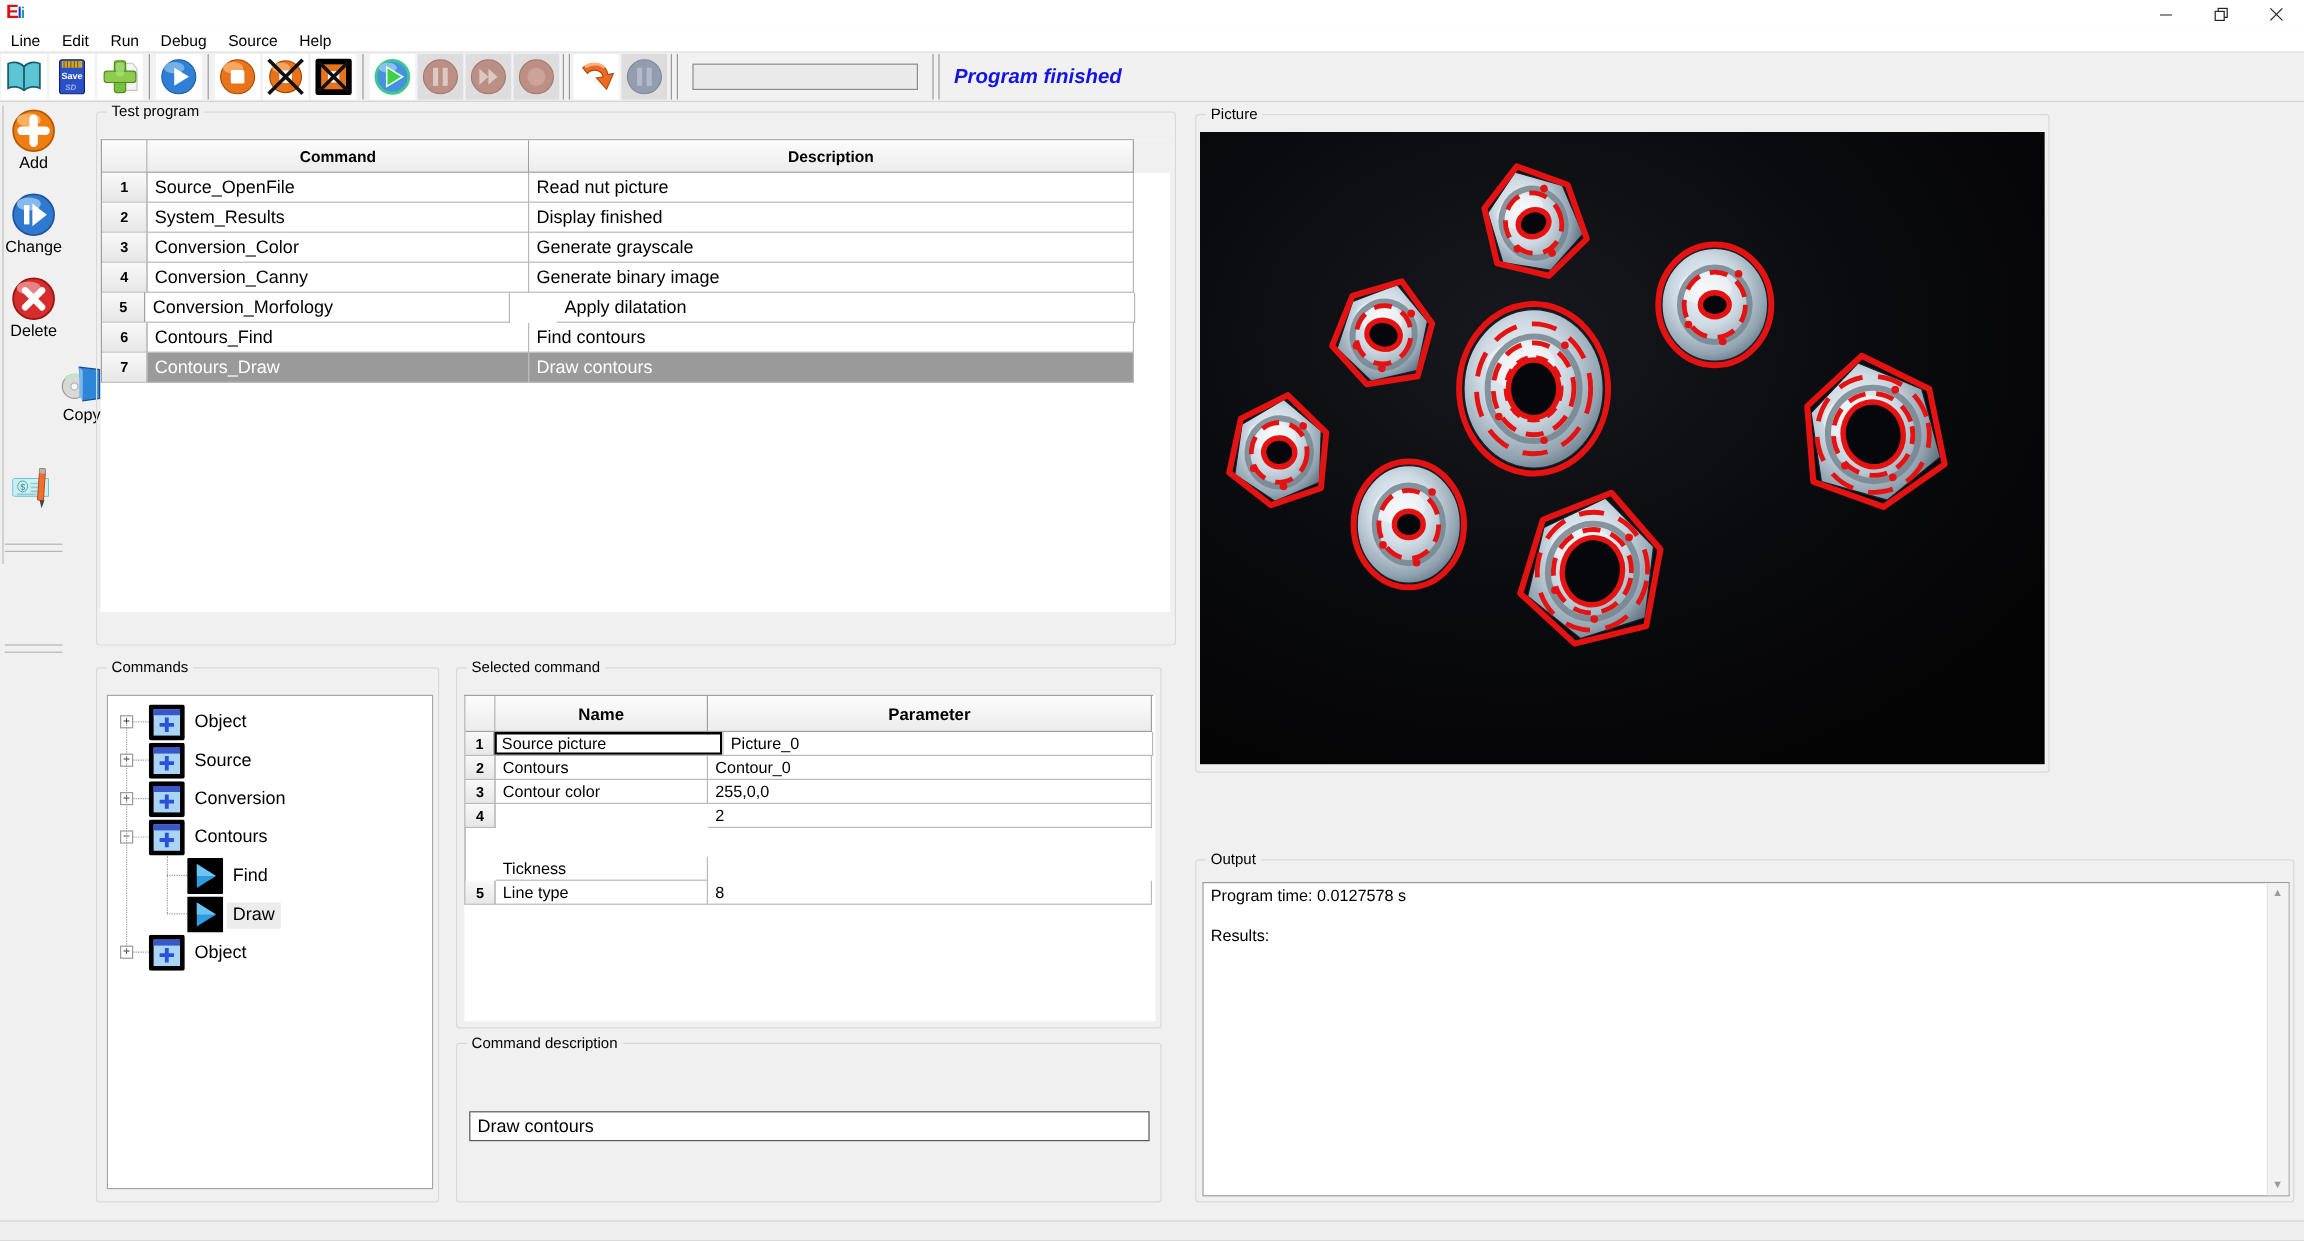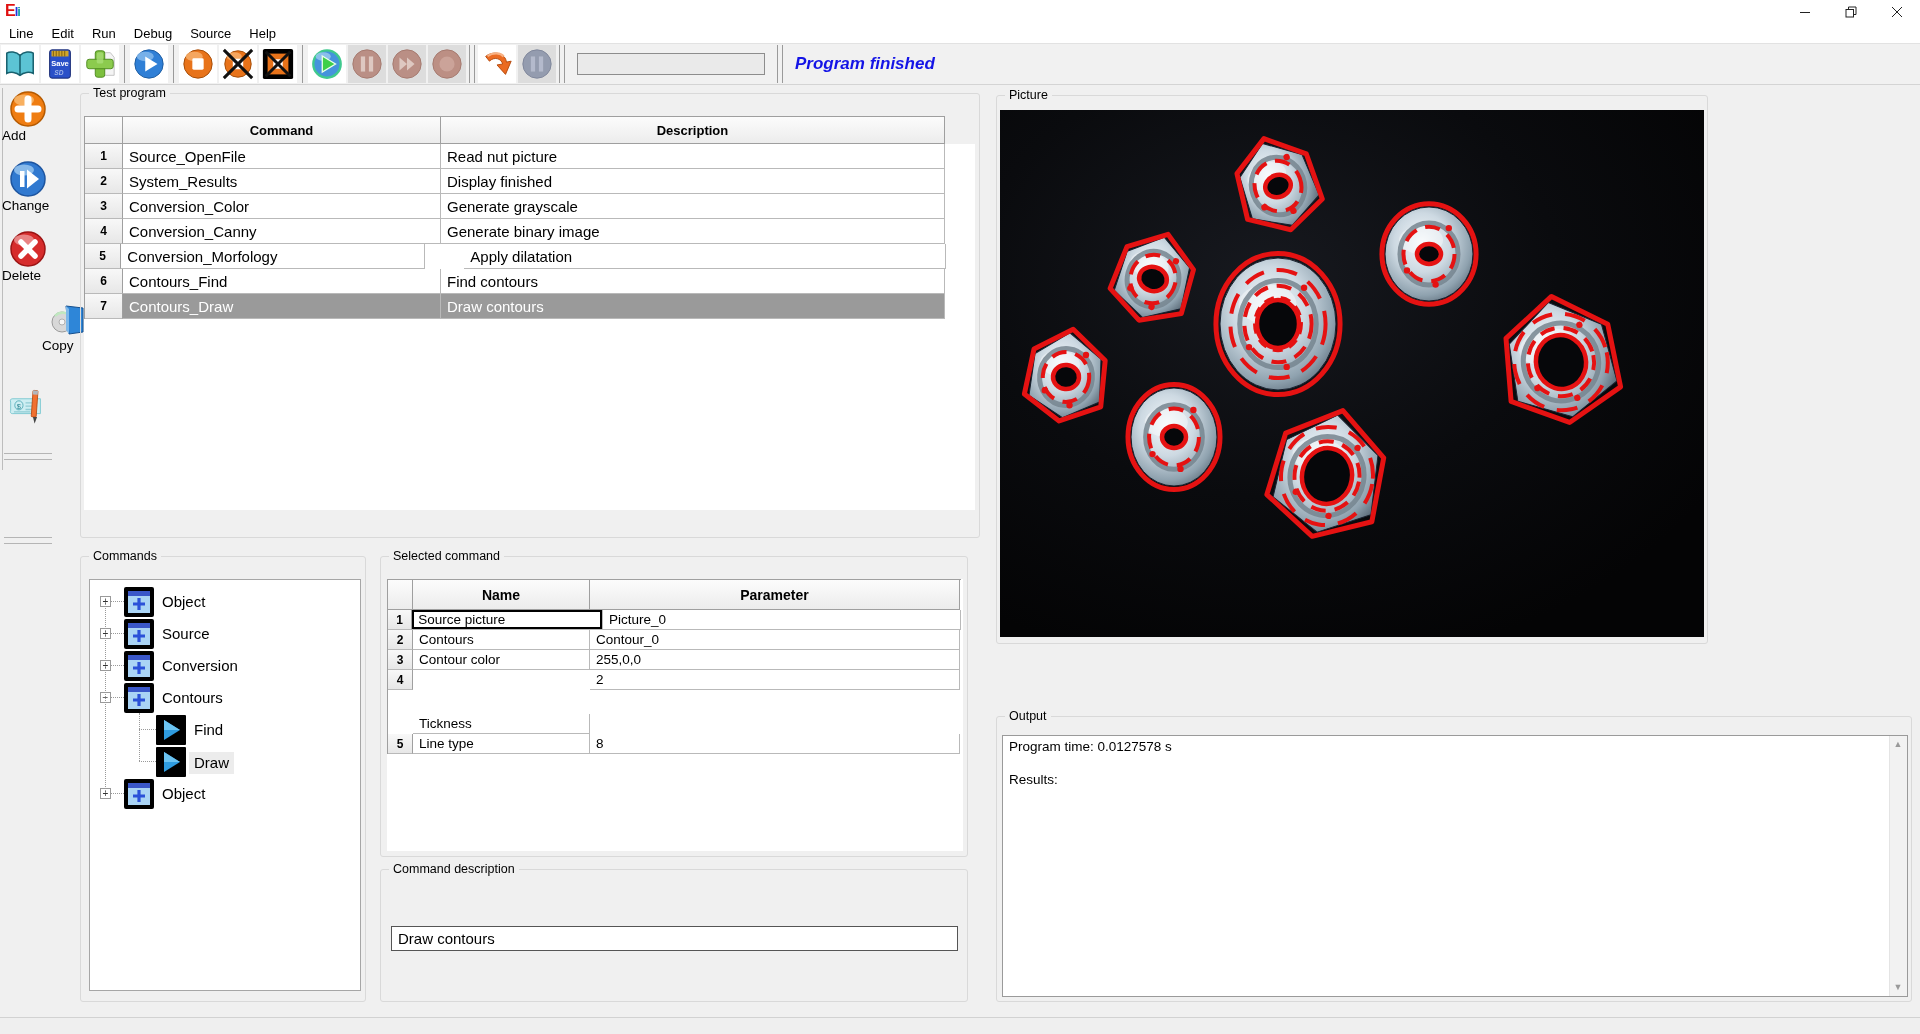--- a/index.html
+++ b/index.html
@@ -24,21 +24,21 @@
   .tbtn{width:38px;height:38px;margin:0 1px;background:#fff;display:flex;
         align-items:center;justify-content:center;flex:none;}
   .tbtn.disabled{background:#dbdbdb;opacity:.9;}
   .tbtn svg{width:34px;height:34px;}
   .tsep{width:1px;height:38px;background:#9a9a9a;margin:0 4px;flex:none;}
   .tsep.n{margin:0 2px;}
   .progress{width:186px;height:20px;border:1px solid #8d8d8d;background:#eaeaea;margin:0 10px;flex:none;}
   .status{color:#1414e6;font-weight:bold;font-style:italic;font-size:17px;margin-left:10px;white-space:nowrap;}
   
   .sideline{position:absolute;left:2px;top:88px;width:1px;height:382px;background:#bdbdbd;}
-  .sbtn{position:absolute;left:2px;width:52px;text-align:left;cursor:default;}
+  .sbtn{position:absolute;left:2px;width:52px;text-align:center;cursor:default;}
   .sbtn .ic{width:38px;height:38px;margin:0 auto;}
   .sbtn .ic svg{width:38px;height:38px;}
   .sbtn .lbl{font-size:13.5px;margin-top:0;}
   .ssep{position:absolute;left:4px;width:48px;height:1px;background:#b5b5b5;}
   
   .group{position:absolute;border:1px solid #d9d9d9;border-radius:3px;box-sizing:border-box;}
   .glabel{position:absolute;top:-8px;left:8px;background:#f0f0f0;padding:0 4px;
           font-size:12.5px;line-height:15px;}
   
   .listpane{position:absolute;background:#fff;}

